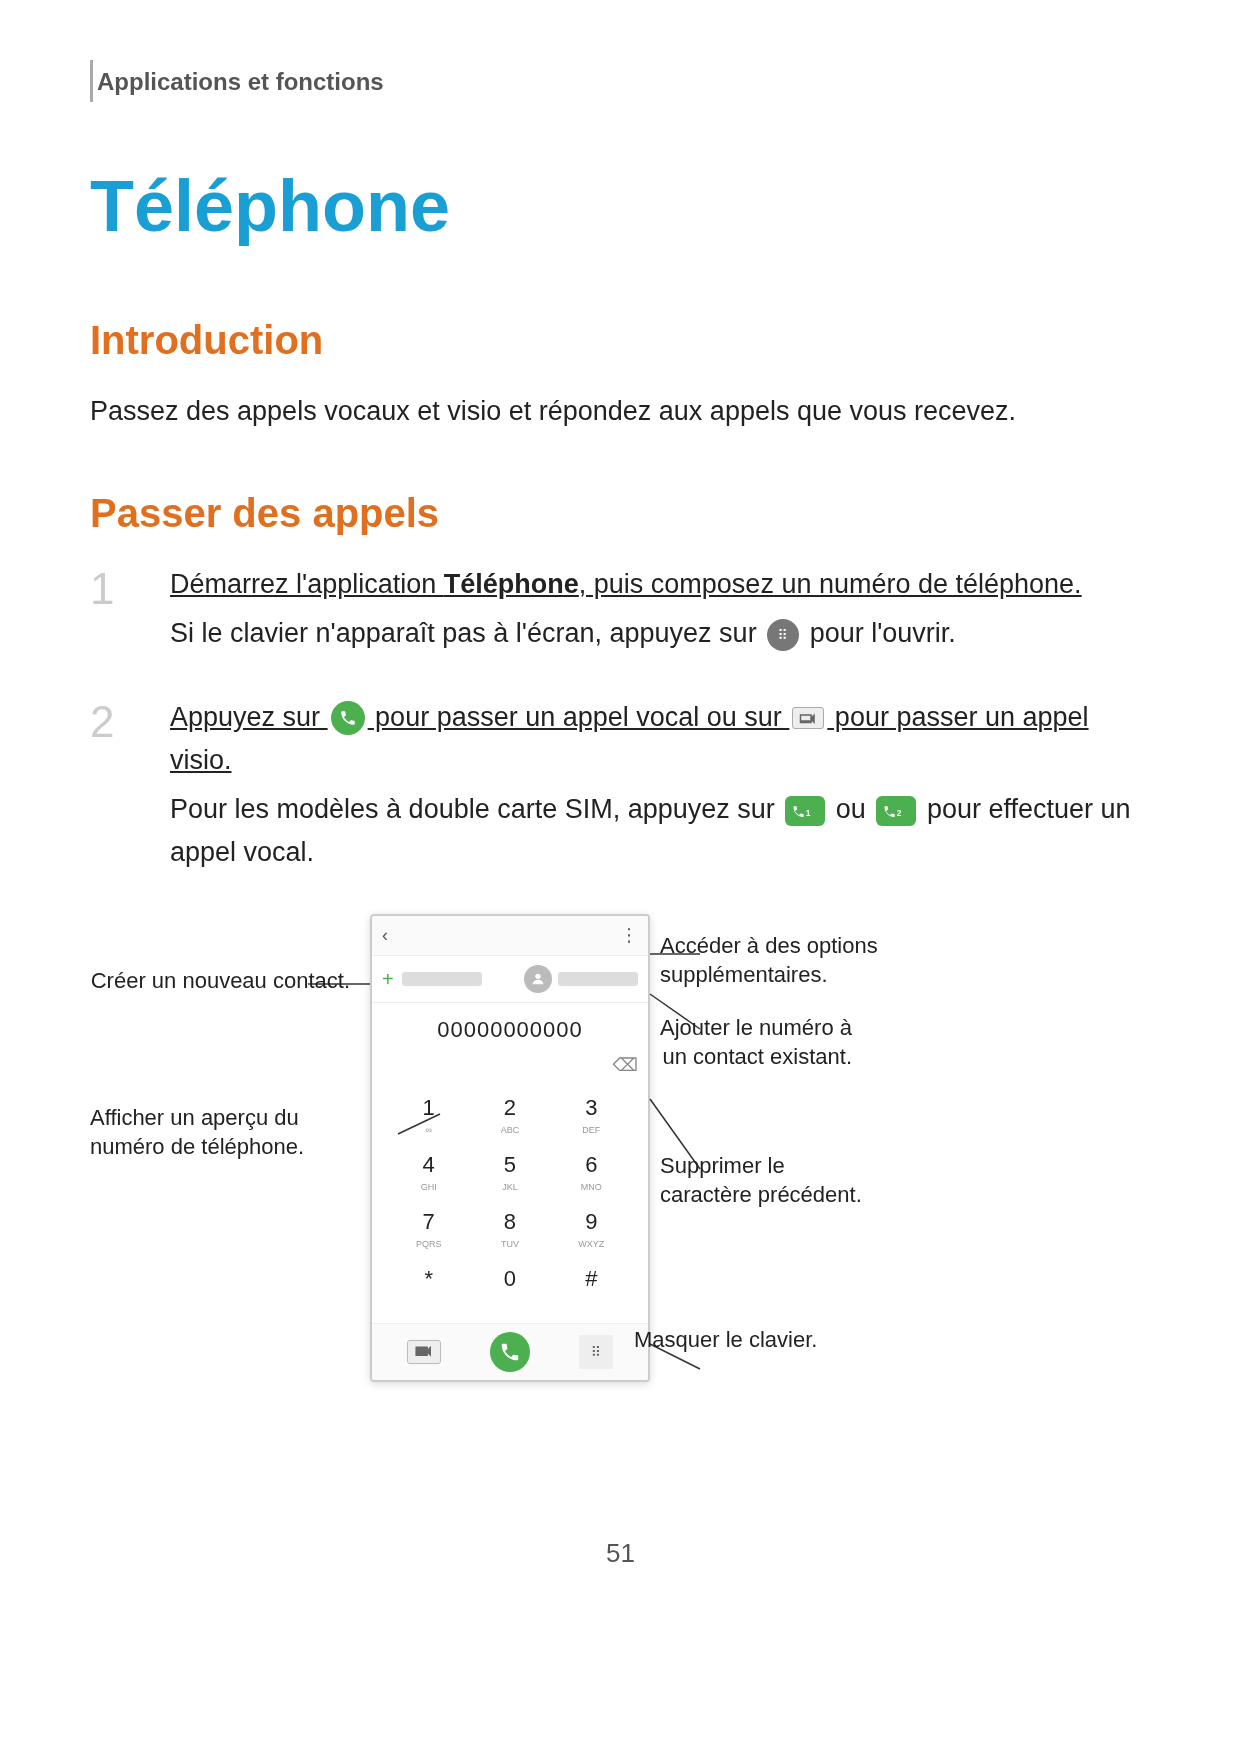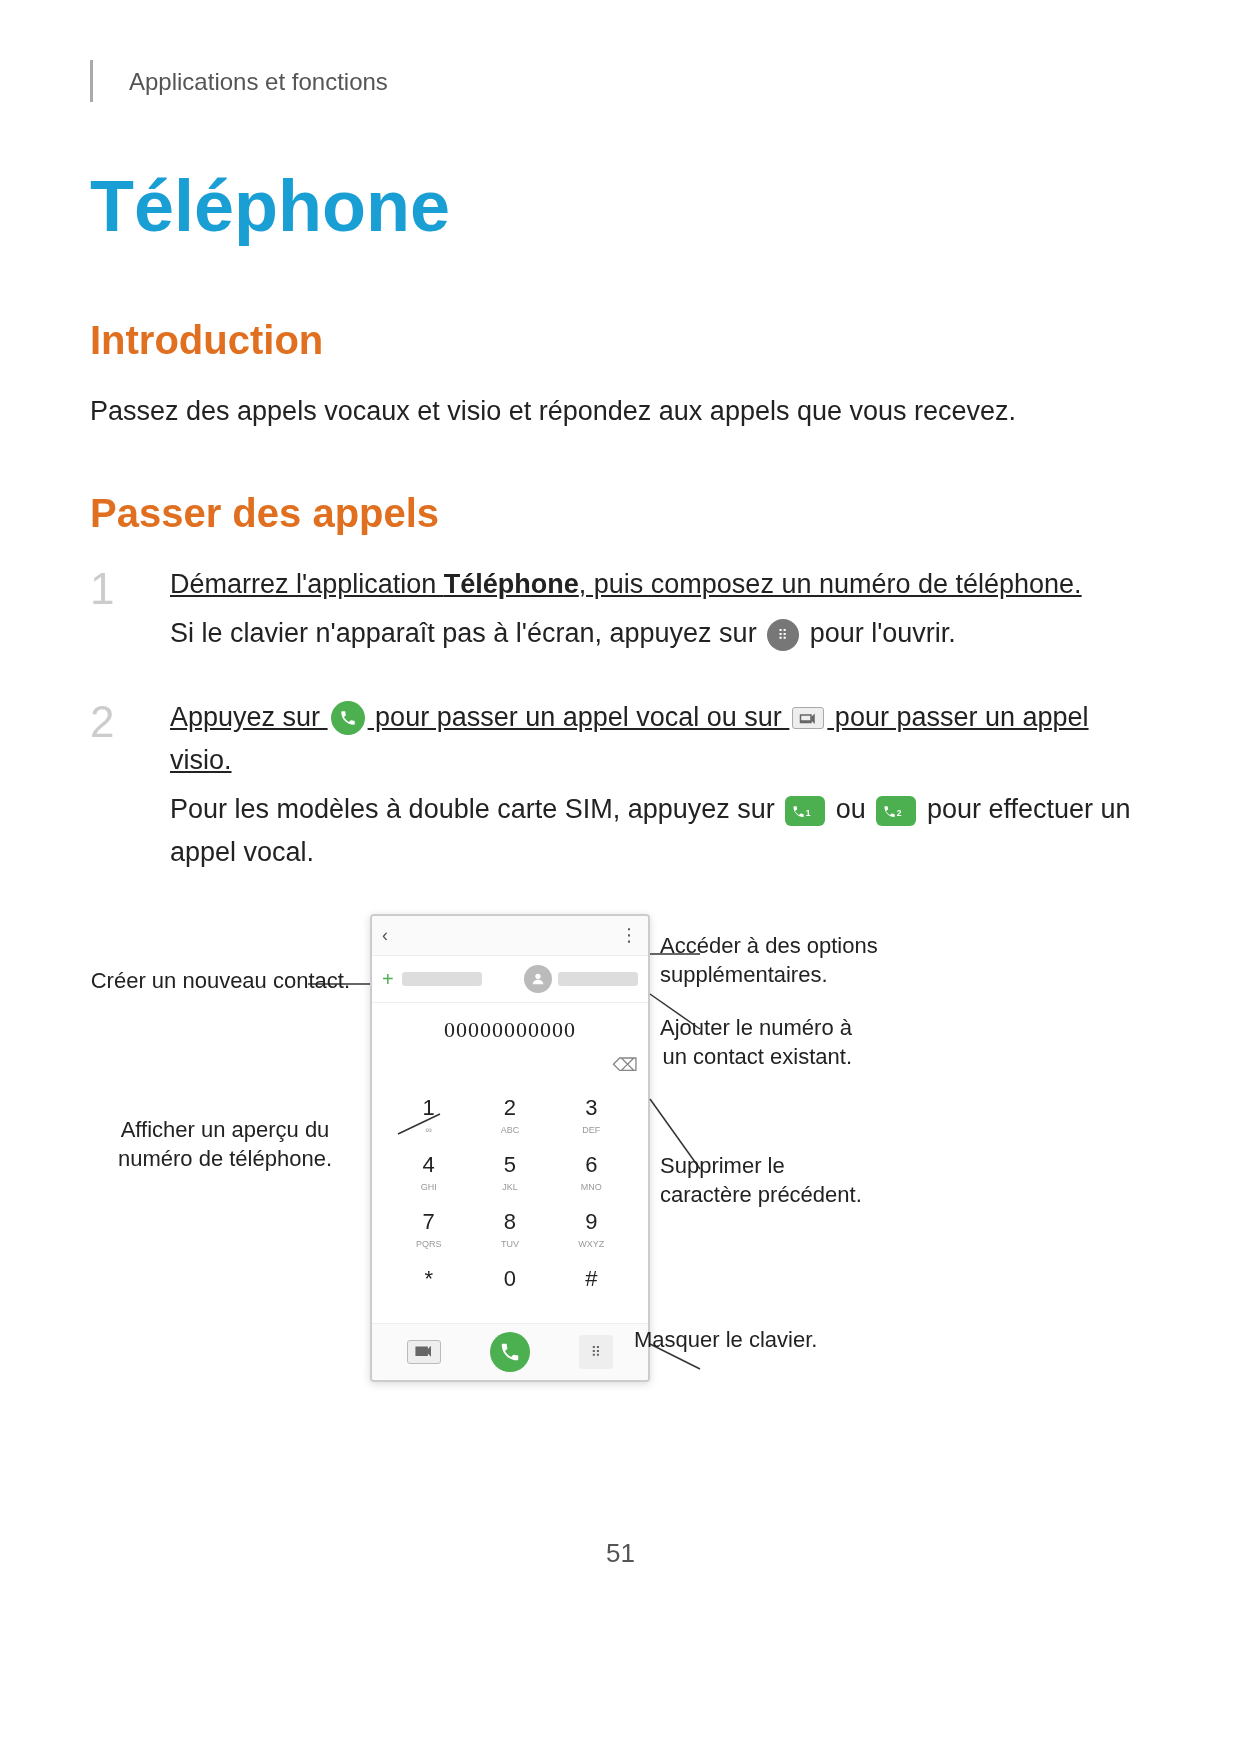--- a/index.html
+++ b/index.html
@@ -8,22 +8,23 @@
       font-family: 'Arial', 'Helvetica', sans-serif;
       width: 1241px;
       min-height: 1754px;
       padding: 60px 90px 80px 90px;
       color: #222;
       font-size: 28px;
       line-height: 1.5;
     }
     .breadcrumb-bar {
       border-left: 3px solid #aaa;
-      padding-left: 36px;
+      padding-left: 4px;
       margin-bottom: 50px;
+      font-weight: bold;
     }
     .breadcrumb-text {
       font-size: 24px;
       color: #555;
     }
     .page-title {
       font-size: 72px;
       font-weight: bold;
       color: #1a9fd5;
       margin-bottom: 50px;
@@ -184,21 +185,20 @@
       font-size: 14px;
       color: #fff;
     }
     .phone-number-display {
       text-align: center;
       padding: 10px 8px 6px;
       font-size: 22px;
       font-weight: 500;
       letter-spacing: 1px;
       color: #222;
-      font-family: Liberation Serif, serif;
     }
     .delete-row {
       display: flex;
       justify-content: flex-end;
       padding: 0 10px 4px;
     }
     .delete-icon {
       font-size: 18px;
       color: #888;
     }
@@ -457,21 +457,21 @@
     <line x1="560" y1="40" x2="610" y2="40" stroke="#333" stroke-width="1.5"></line>
 
     <line x1="560" y1="80" x2="610" y2="115" stroke="#333" stroke-width="1.5"></line>
 
     <line x1="560" y1="185" x2="610" y2="255" stroke="#333" stroke-width="1.5"></line>
 
     <line x1="560" y1="430" x2="610" y2="455" stroke="#333" stroke-width="1.5"></line>
   </svg>
 
   <div class="annotation-label" style="left:0; top:52px; text-align:right; width:260px;">Créer un nouveau contact.</div>
-  <div class="annotation-label" style="left:0; top:202px; text-align:center; width:270px; line-height:1.3;">
+  <div class="annotation-label" style="left:0; top:190px; text-align:left; width:270px; line-height:1.3;">
     <span>Afficher un aperçu du numéro de
 téléphone.</span>
   </div>
 
   <div class="annotation-label" style="left:570px; top:18px; text-align:left; width:220px; line-height:1.3;">
     <span>Accéder à des options
 supplémentaires.</span>
   </div>
   <div class="annotation-label" style="left:542px; top:100px; text-align:right; width:220px; line-height:1.3;">
     <span>Ajouter le numéro à un contact

